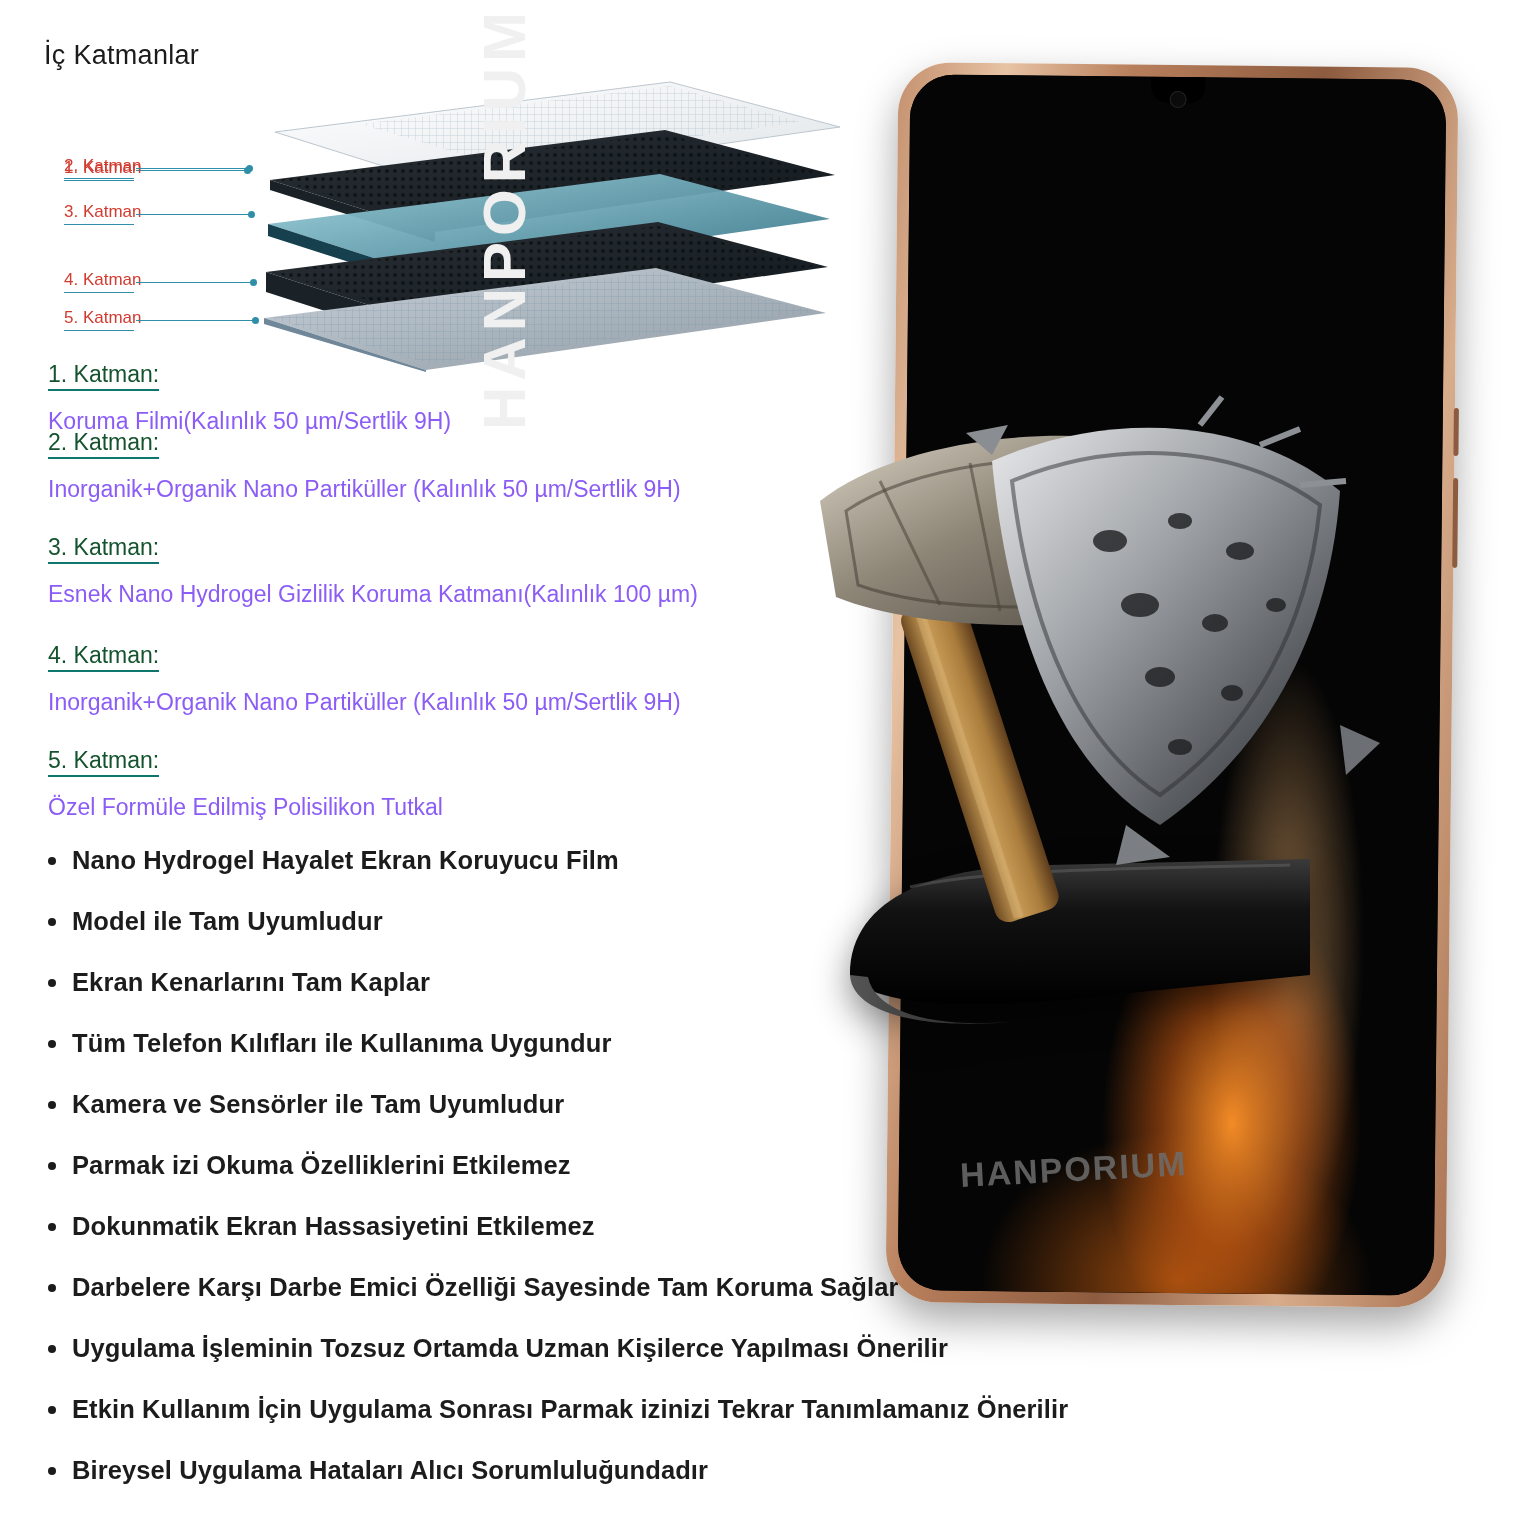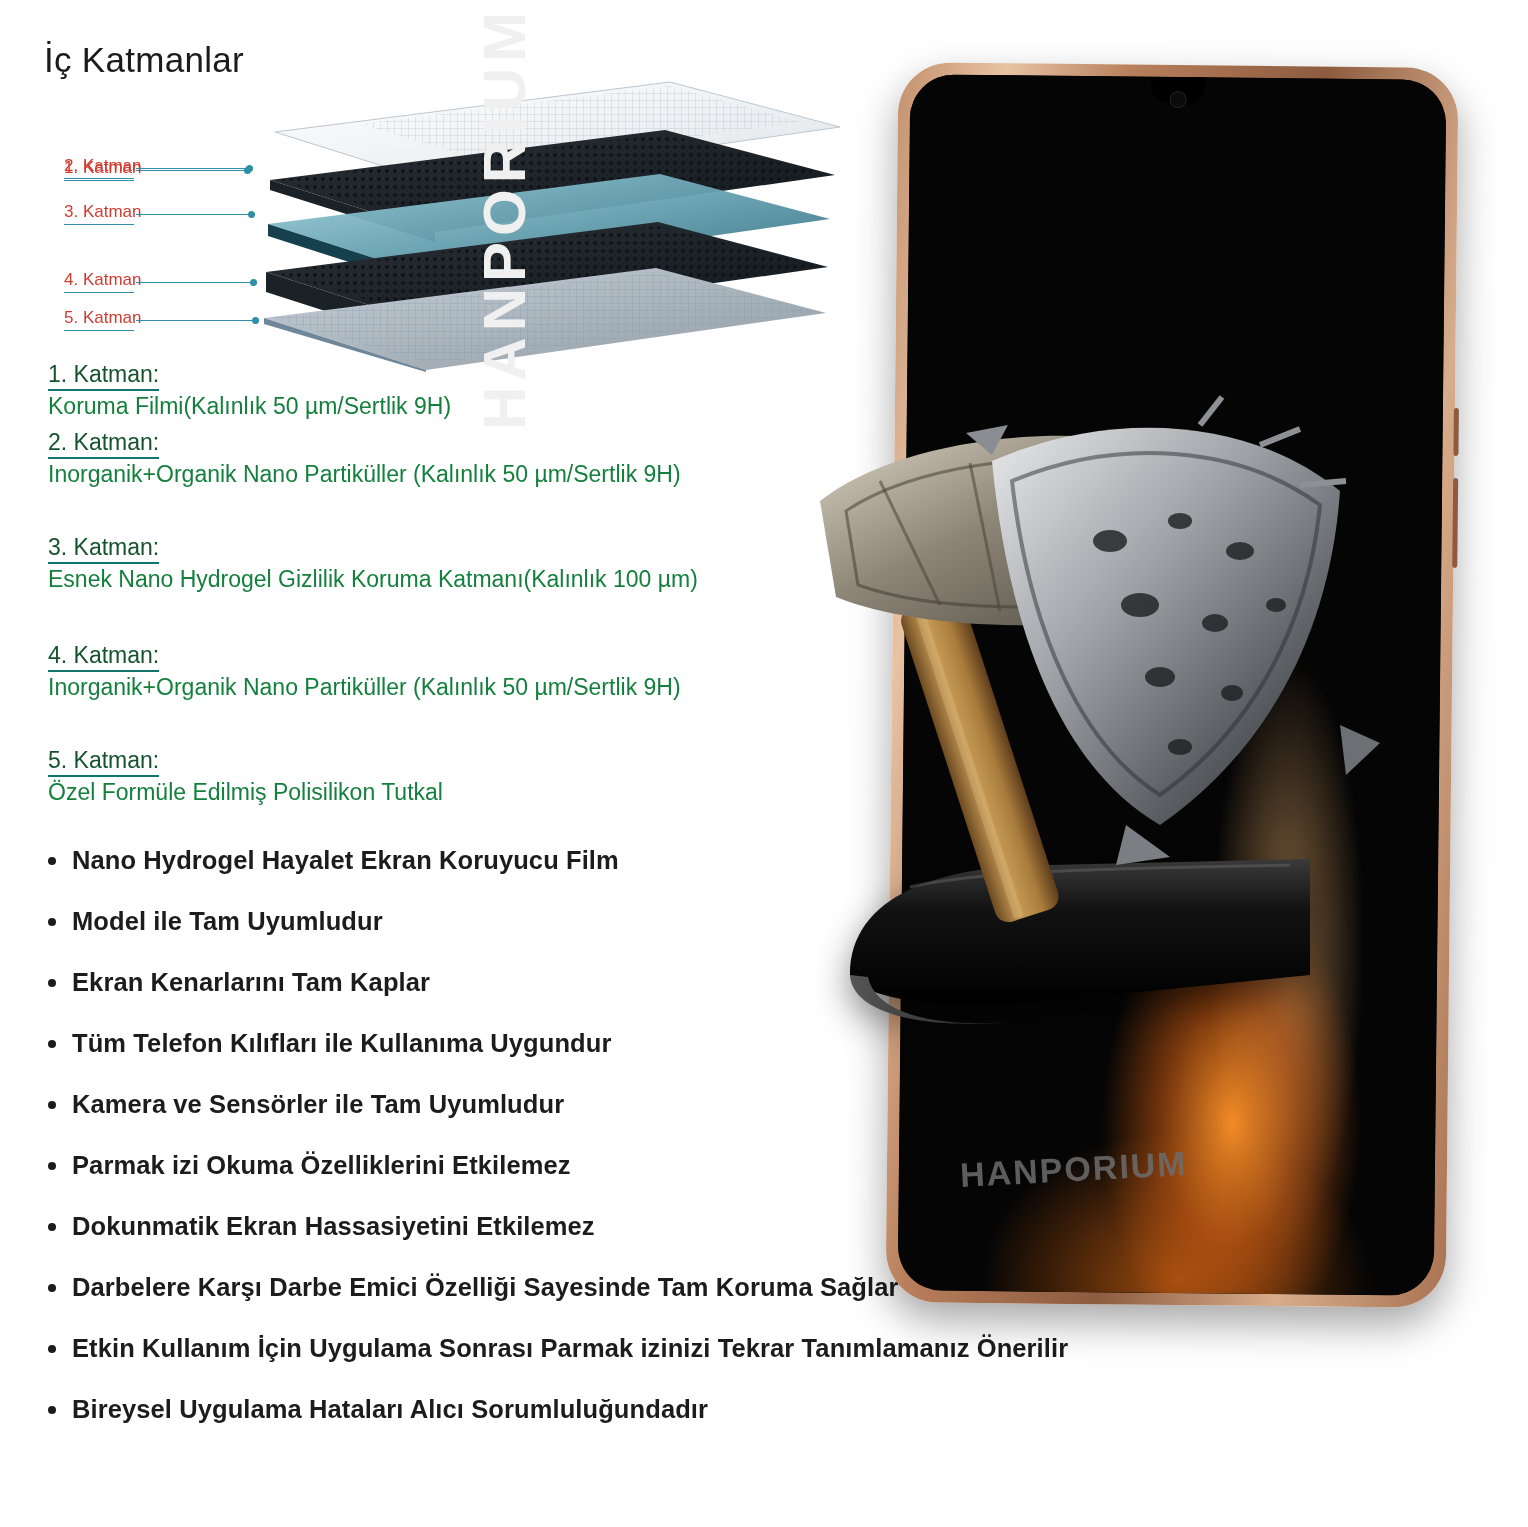--- a/index.html
+++ b/index.html
@@ -9,21 +9,21 @@
     font-family:"Liberation Sans", sans-serif;
     color:#1b1b1b;
     overflow:hidden;
     position:relative;
   }
   #root{position:relative;width:1528px;height:1527px;}
 
   
   .title-ic{
     position:absolute;left:44px;top:40px;
-    font-size:35px;letter-spacing:.3px;color:#1b1b1b;
+    font-size:27px;letter-spacing:.3px;color:#1b1b1b;
   }
 
   
   .diagram{
     position:absolute;left:40px;top:72px;width:830px;height:300px;
   }
   .layer-stack{position:absolute;left:200px;top:0;width:630px;height:300px;}
 
   
   .callout{position:absolute;font-size:17px;color:#d23b30;white-space:nowrap;}
@@ -34,21 +34,21 @@
     position:absolute;top:9px;width:7px;height:7px;border-radius:50%;
     background:#2f8fa8;
   }
   .callout .under{
     position:absolute;left:0;top:22px;height:1px;background:#2f8fa8;width:70px;
   }
 
   
   .desc{position:absolute;left:48px;font-size:23px;line-height:1.12;}
   .desc .k{color:#14532d;border-bottom:2px solid #0f766e;display:inline-block;padding-bottom:1px;}
-  .desc .t{color:#15803d;display:block;margin-top:3px;}
+  .desc .t{color:#8b5cf6;display:block;margin-top:18px;}
 
   
   ul.features{
     position:absolute;left:38px;top:838px;width:1210px;
     margin:8px;padding:0 0 0 26px;list-style:none;
   }
   ul.features li{
     position:relative;
     font-size:25.5px;font-weight:bold;color:#1c1c1c;
     margin:0 0 33px 0;line-height:1.1;letter-spacing:.1px;
@@ -239,20 +239,21 @@
 
   <ul class="features">
     <li>Nano Hydrogel Hayalet Ekran Koruyucu Film</li>
     <li>Model ile Tam Uyumludur</li>
     <li>Ekran Kenarlarını Tam Kaplar</li>
     <li>Tüm Telefon Kılıfları ile Kullanıma Uygundur</li>
     <li>Kamera ve Sensörler ile Tam Uyumludur</li>
     <li>Parmak izi Okuma Özelliklerini Etkilemez</li>
     <li>Dokunmatik Ekran Hassasiyetini Etkilemez</li>
     <li>Darbelere Karşı Darbe Emici Özelliği Sayesinde Tam Koruma Sağlar</li>
+    <li>Uygulama İşleminin Tozsuz Ortamda Uzman Kişilerce Yapılması Önerilir</li>
     <li>Etkin Kullanım İçin Uygulama Sonrası Parmak izinizi Tekrar Tanımlamanız Önerilir</li>
     <li>Bireysel Uygulama Hataları Alıcı Sorumluluğundadır</li>
   </ul>
 
   <div class="phone-wrap">
 
     <div class="phone-frame">
       <div class="phone-screen">
         <div class="screen-art"></div>
         <div class="notch"></div>

